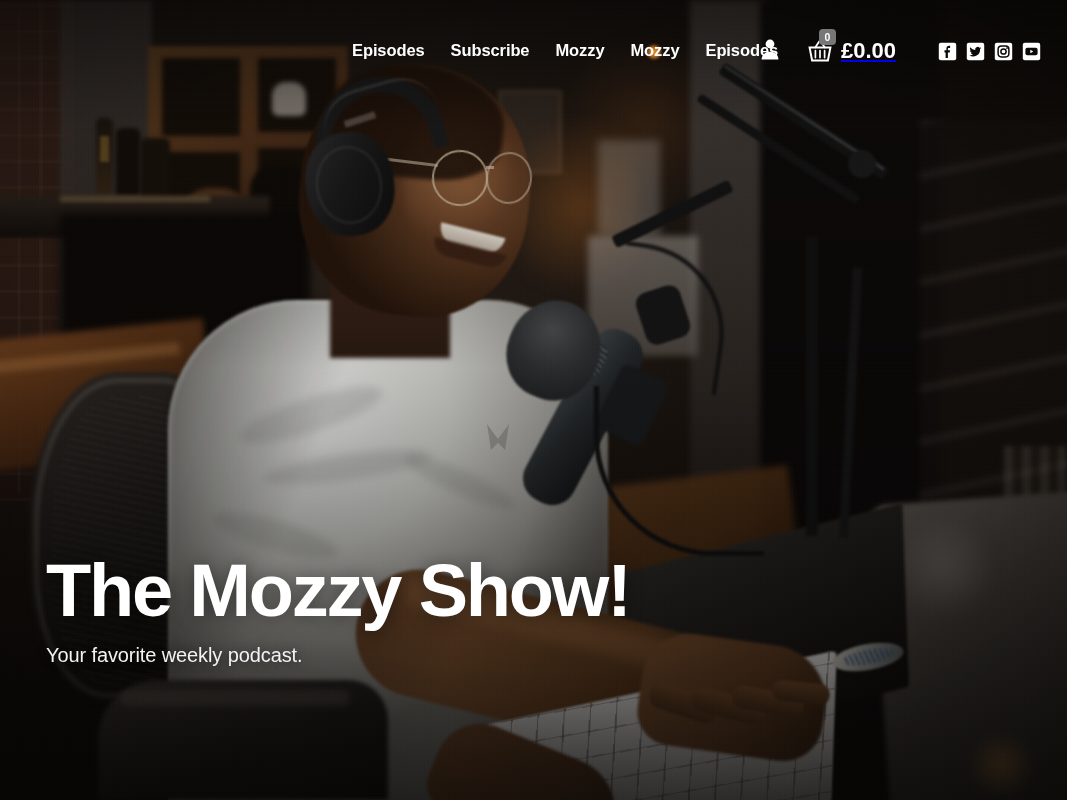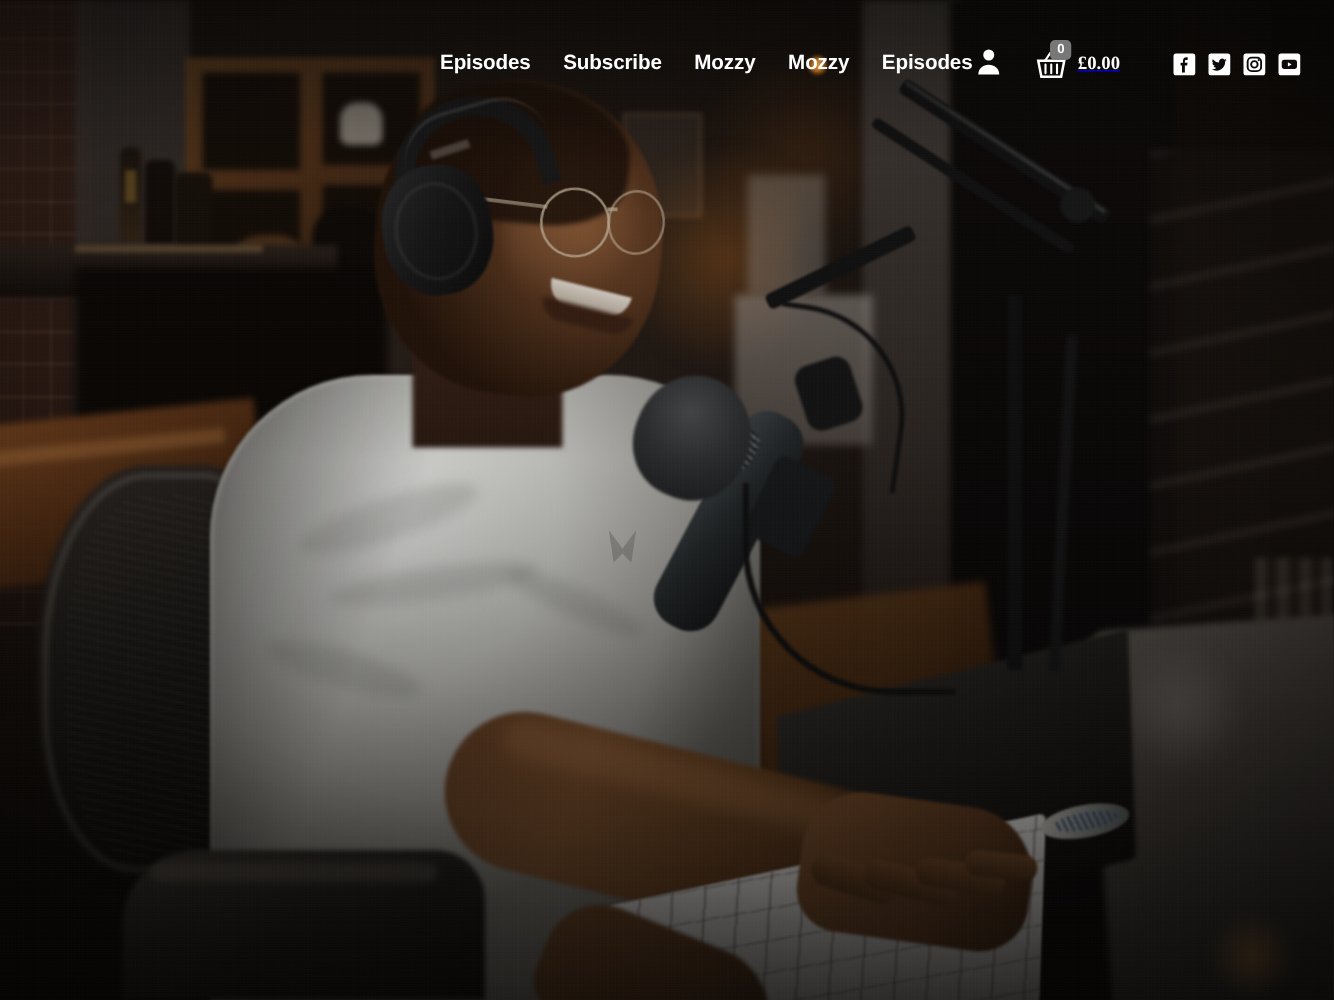--- a/index.html
+++ b/index.html
@@ -498,21 +498,21 @@
   .cart-icon { width:24px; height:22px; }
   .cart-badge {
     position:absolute; left:11px; top:-9px;
     min-width:17px; height:16px; padding:0 3px;
     background:#777; border-radius:4px;
     color:#fff; font-size:10.5px; font-weight:bold;
     display:flex; align-items:center; justify-content:center;
     line-height:1;
   }
   .cart-total {
-    color:#fff; font-size:15px; font-weight:bold; margin-left:9px; white-space:nowrap;font-family:Liberation Serif, serif;
+    color:#fff; font-size:22px; font-weight:bold; margin-left:9px; white-space:nowrap;
   }
   .socials { display:flex; align-items:center; gap:9px; }
   .socials svg { width:19px; height:19px; display:block; }
 
   
   .hero { position:absolute; left:46px; bottom:133px; z-index:18; }
   .hero-title {
     color:#fff; font-size:74px; font-weight:bold; line-height:1.02;
     letter-spacing:-2.2px; white-space:nowrap;
     text-shadow:0 2px 18px rgba(0,0,0,.45);
@@ -686,14 +686,18 @@
             <rect x="1" y="1" width="22" height="22" rx="2.6" fill="#fff"></rect>
             <rect x="4.3" y="7.4" width="15.4" height="9.2" rx="2.4" fill="#0b0a09"></rect>
             <path d="M10.5 9.9v4.2l3.8-2.1z" fill="#fff"></path>
           </svg>
         </a>
       </div>
 
     </div>
   </div>
 
+  <div class="hero">
+    <div class="hero-title">The Mozzy Show!</div>
+    <div class="hero-sub">Your favorite weekly podcast.</div>
+  </div>
 
 </div>
 
 </body></html>

